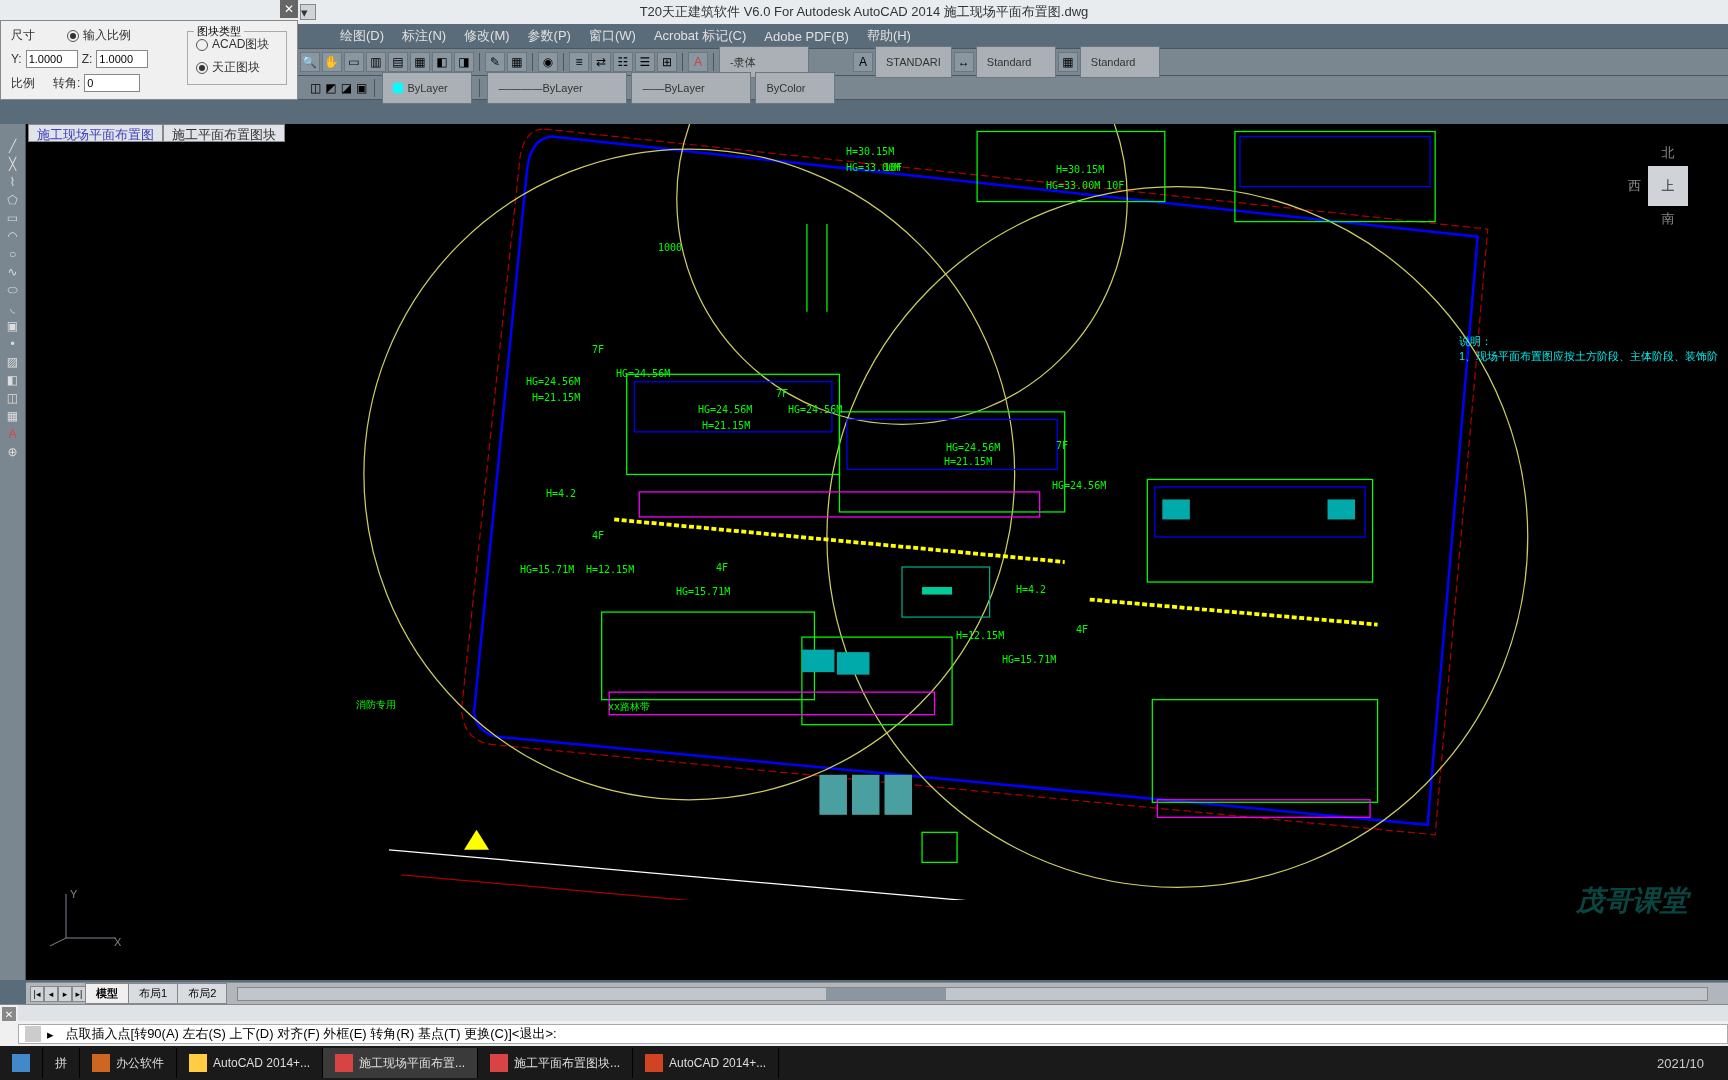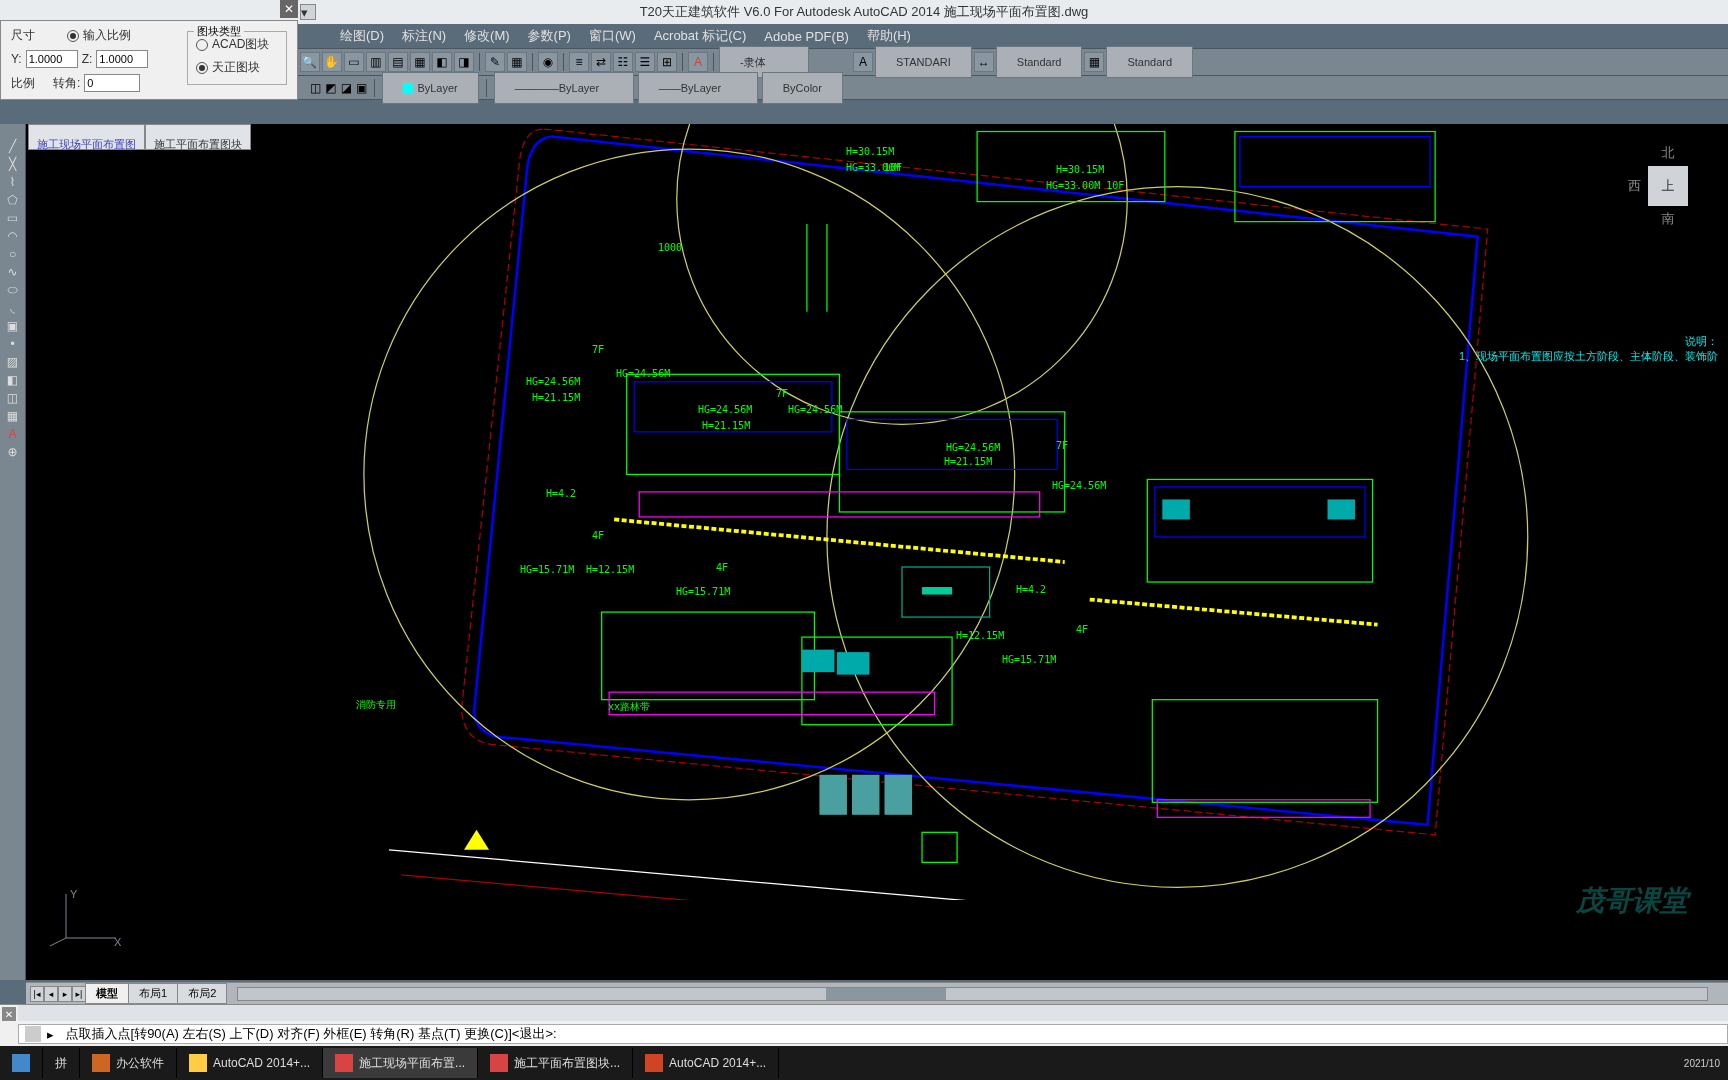--- a/index.html
+++ b/index.html
@@ -5,21 +5,21 @@
 * { margin:0; padding:0; box-sizing:border-box; font-family:"Microsoft YaHei","SimSun",sans-serif; }
 body { width:1728px; height:1080px; background:#5a6b7a; overflow:hidden; position:relative; font-size:12px; }
 .titlebar { height:24px; background:#e8ecef; display:flex; align-items:center; justify-content:center; color:#333; font-size:13px; position:relative; }
 .menubar { height:24px; background:#5a6b7a; display:flex; align-items:center; padding-left:340px; gap:18px; color:#e0e0e0; font-size:13px; }
 .menubar span { cursor:default; }
 .qat { position:absolute; top:0; left:300px; height:24px; display:flex; align-items:center; gap:2px; }
 .qat-btn { width:16px; height:16px; background:#d0d4d8; border:1px solid #888; }
 .toolbar1 { height:28px; background:#7a8690; border-top:1px solid #4a5560; border-bottom:1px solid #4a5560; display:flex; align-items:center; padding-left:300px; gap:2px; }
 .toolbar1 .tbtn { width:20px; height:20px; background:#8a96a0; border:1px solid #6a7680; display:flex; align-items:center; justify-content:center; }
 .sep { width:1px; height:18px; background:#4a5560; margin:0 3px; }
-.prop-combo { height:32px; background:#aab0b6; border:1px solid #6a7680; padding:0 20px; display:flex; align-items:center; color:#333; font-size:11px; min-width:90px; }
+.prop-combo { height:32px; background:#aab0b6; border:1px solid #6a7680; padding:0 10px; display:flex; align-items:center; color:#333; font-size:11px; min-width:90px; }
 .toolbar2 { height:24px; background:#7a8690; border-bottom:1px solid #4a5560; display:flex; align-items:center; padding-left:310px; gap:4px; }
 .dialog { position:absolute; top:20px; left:0; width:298px; height:80px; background:#f0f0f0; border:1px solid #888; z-index:100; padding:6px 10px; display:flex; }
 .dlg-col { flex:1; }
 .dlg-row { display:flex; align-items:center; margin-bottom:6px; gap:4px; font-size:12px; color:#333; }
 .dlg-row input[type=text] { width:52px; height:18px; border:1px solid #888; padding:0 2px; font-size:11px; }
 .radio { width:12px; height:12px; border:1px solid #555; border-radius:50%; display:inline-flex; align-items:center; justify-content:center; }
 .radio.sel::after { content:""; width:6px; height:6px; background:#333; border-radius:50%; }
 .fieldset { border:1px solid #aaa; padding:4px 8px 2px; position:relative; margin-top:4px; }
 .fieldset-title { position:absolute; top:-8px; left:6px; background:#f0f0f0; padding:0 3px; font-size:11px; }
 .main { position:absolute; top:124px; left:26px; right:0; bottom:100px; background:#000; }
@@ -43,29 +43,29 @@
 .status-btn { width:18px; height:16px; background:#6a7680; border:1px solid #4a5560; }
 .status-right { margin-left:auto; display:flex; gap:2px; align-items:center; }
 .sr-txt { padding:0 4px; }
 .taskbar { position:absolute; left:0; right:0; bottom:0; height:34px; background:#1a1a1a; display:flex; align-items:center; }
 .tb-item { height:30px; padding:0 12px; display:flex; align-items:center; gap:6px; color:#ddd; font-size:12px; border-right:1px solid #000; }
 .tb-item.active { background:#3a3a3a; }
 .tb-icon { width:18px; height:18px; background:#888; }
 .tb-icon.ex { background:#ffcc44; }
 .tb-icon.ac { background:#d84444; }
 .tb-icon.pp { background:#d04424; }
-.tb-time { margin-left:auto; color:#ccc; font-size:10px; padding-right:8px; text-align:right; }
+.tb-time { margin-left:auto; color:#ccc; font-size:13px; padding-right:24px; text-align:right; }
 .doc-tabs { position:absolute; top:124px; left:28px; height:18px; display:flex; z-index:50; }
-.doc-tab { padding:12px 8px; background:#e0e4e8; border:1px solid #888; font-size:11px; color:#4040c0; }
+.doc-tab { padding:1px 8px; background:#e0e4e8; border:1px solid #888; font-size:13px; color:#4040c0; }
 .canvas-overlay { position:absolute; inset:0; pointer-events:none; }
 .ucs { position:absolute; left:20px; bottom:30px; color:#7a8690; font-size:11px; }
 .viewcube { position:absolute; right:20px; top:20px; width:80px; height:120px; color:#888; font-size:13px; text-align:center; }
 .vc-face { width:40px; height:40px; background:#d0d4d8; margin:4px auto; display:flex; align-items:center; justify-content:center; color:#333; }
 svg.drawing { position:absolute; inset:0; }
-.note { position:absolute; right:10px; top:210px; color:#00eeee; font-size:11px;text-align:right; }
+.note { position:absolute; right:10px; top:210px; color:#00eeee; font-size:11px; }
 .watermark { position:absolute; right:40px; bottom:60px; color:#0f766e; font-size:28px; font-weight:bold; opacity:.6; font-style:italic; }
 </style>
 </head>
 <body>
 
 <div class="titlebar">
   <span>T20天正建筑软件 V6.0 For Autodesk AutoCAD 2014    施工现场平面布置图.dwg</span>
   <div class="qat">
     <div class="qat-btn">▾</div>
   </div>

